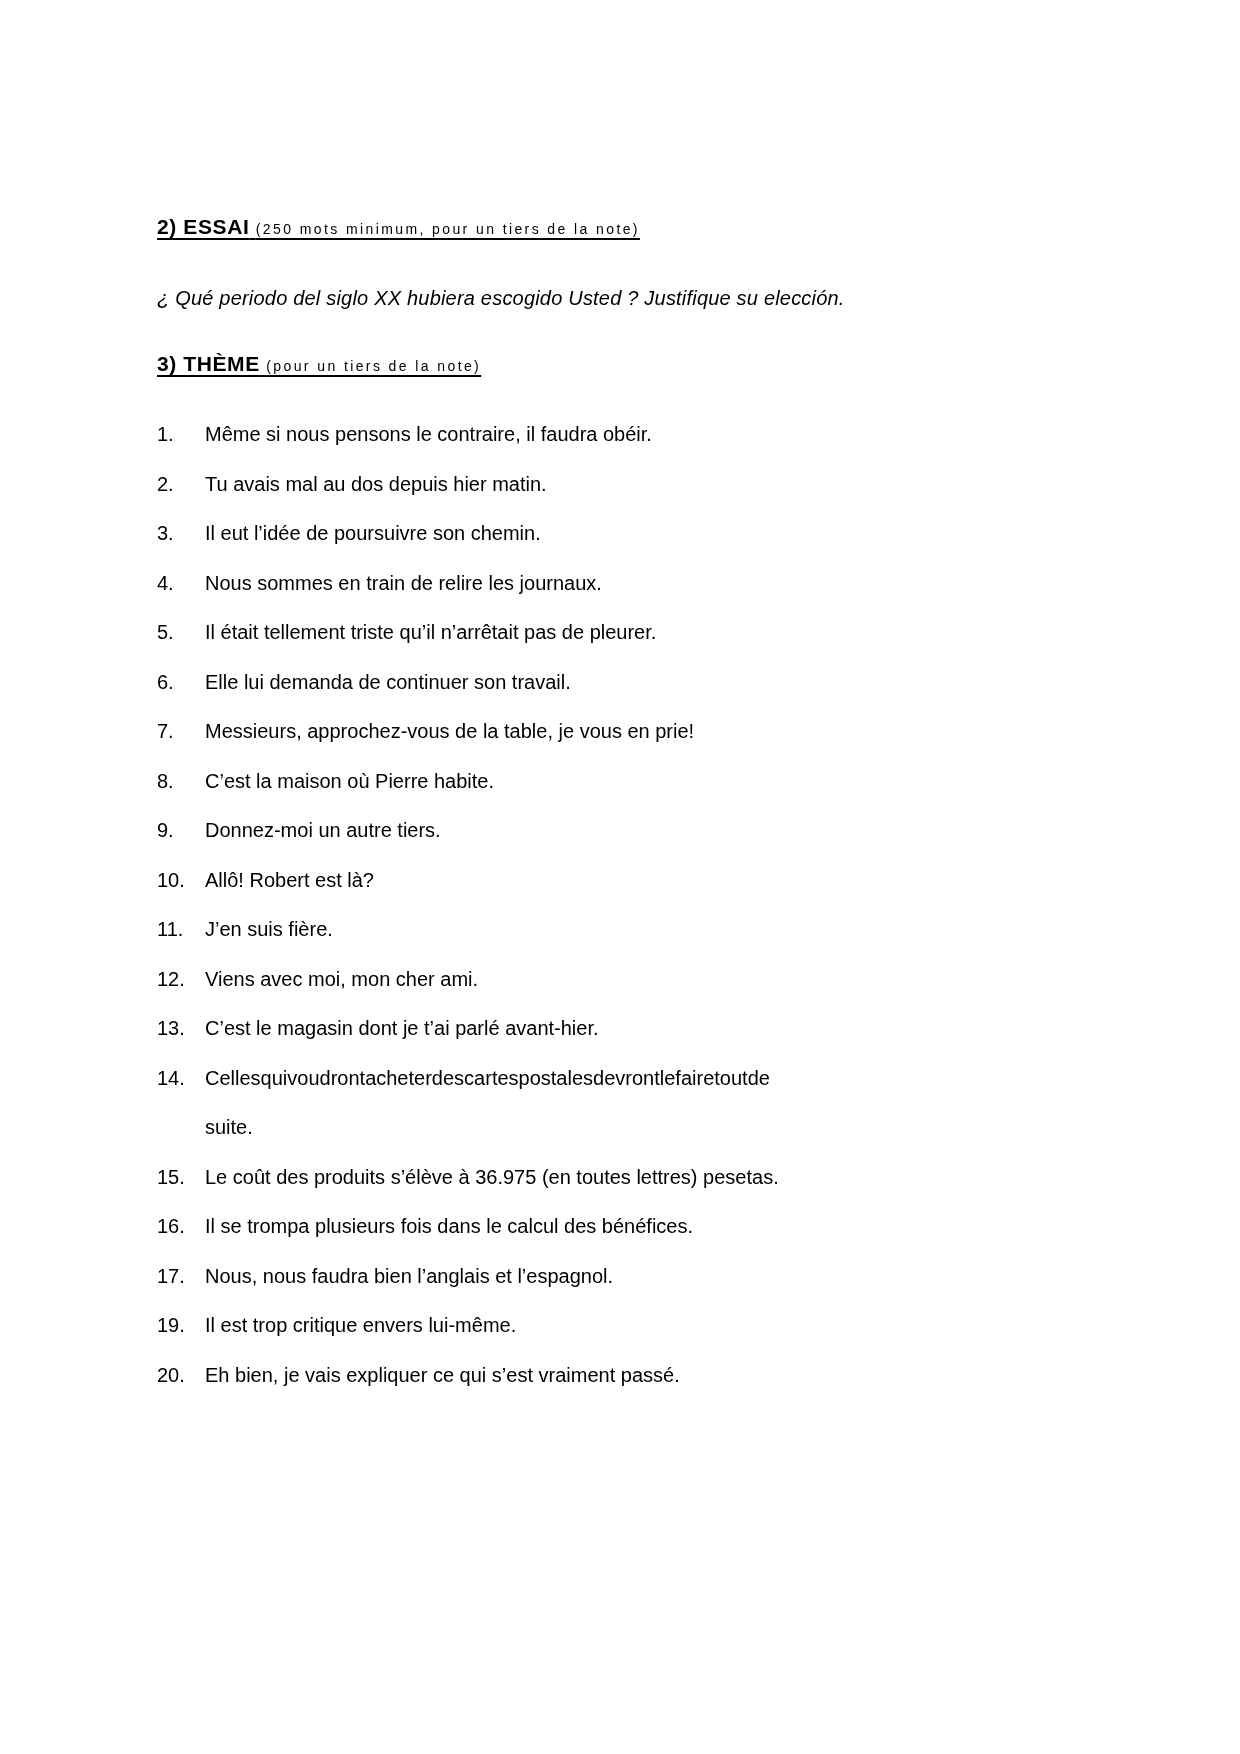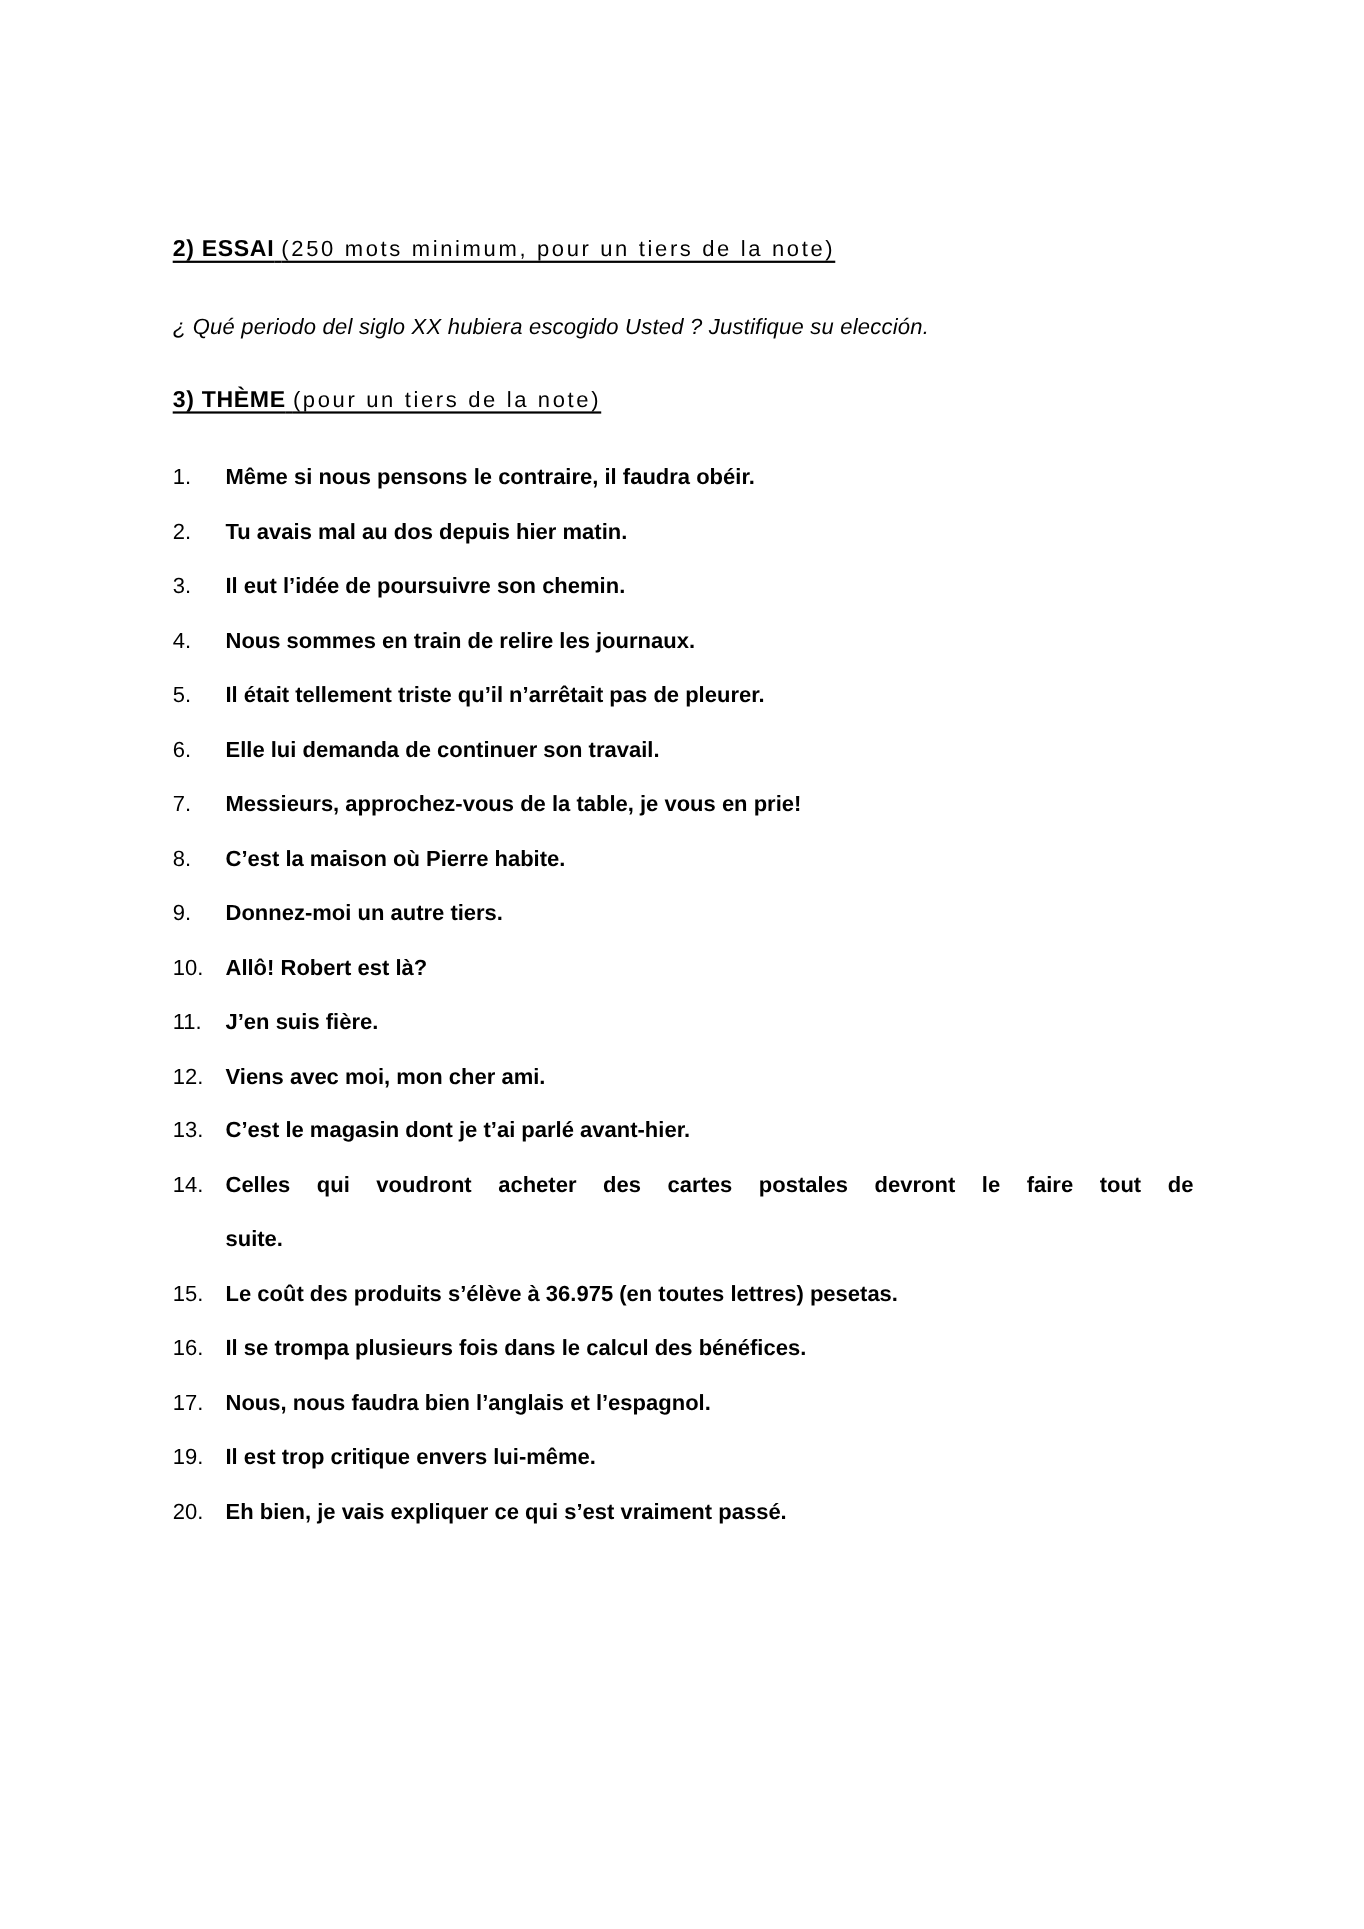--- a/index.html
+++ b/index.html
@@ -26,21 +26,21 @@
     font-size: 21px;
     font-weight: bold;
     letter-spacing: 0.6px;
     line-height: 1.2;
     text-decoration: underline;
     text-decoration-thickness: 2px;
     text-underline-offset: 4px;
   }
   .sec-heading .note {
     font-weight: normal;
-    font-size: 20px;
+    font-size: 14px;
     letter-spacing: 2.4px;
   }
   .theme-heading {
     margin-top: 40px;
   }
   .question {
     margin: 46px 0 0 0;
     font-size: 20px;
     letter-spacing: 0.2px;
     line-height: 1.3;
@@ -55,25 +55,23 @@
   .theme-list li {
     display: flex;
     line-height: 49.5px;
   }
   .theme-list .num {
     flex: 0 0 48px;
   }
   .theme-list .txt {
     flex: 1 1 auto;
     min-width: 0;
-    font-weight: bold;
   }
   .txt .jline {
     display: flex;
-    justify-content: space-between;
   }
   .txt .cline {
     display: block;
   }
 </style>
 </head>
 <body>
 
 <div class="page">
 

